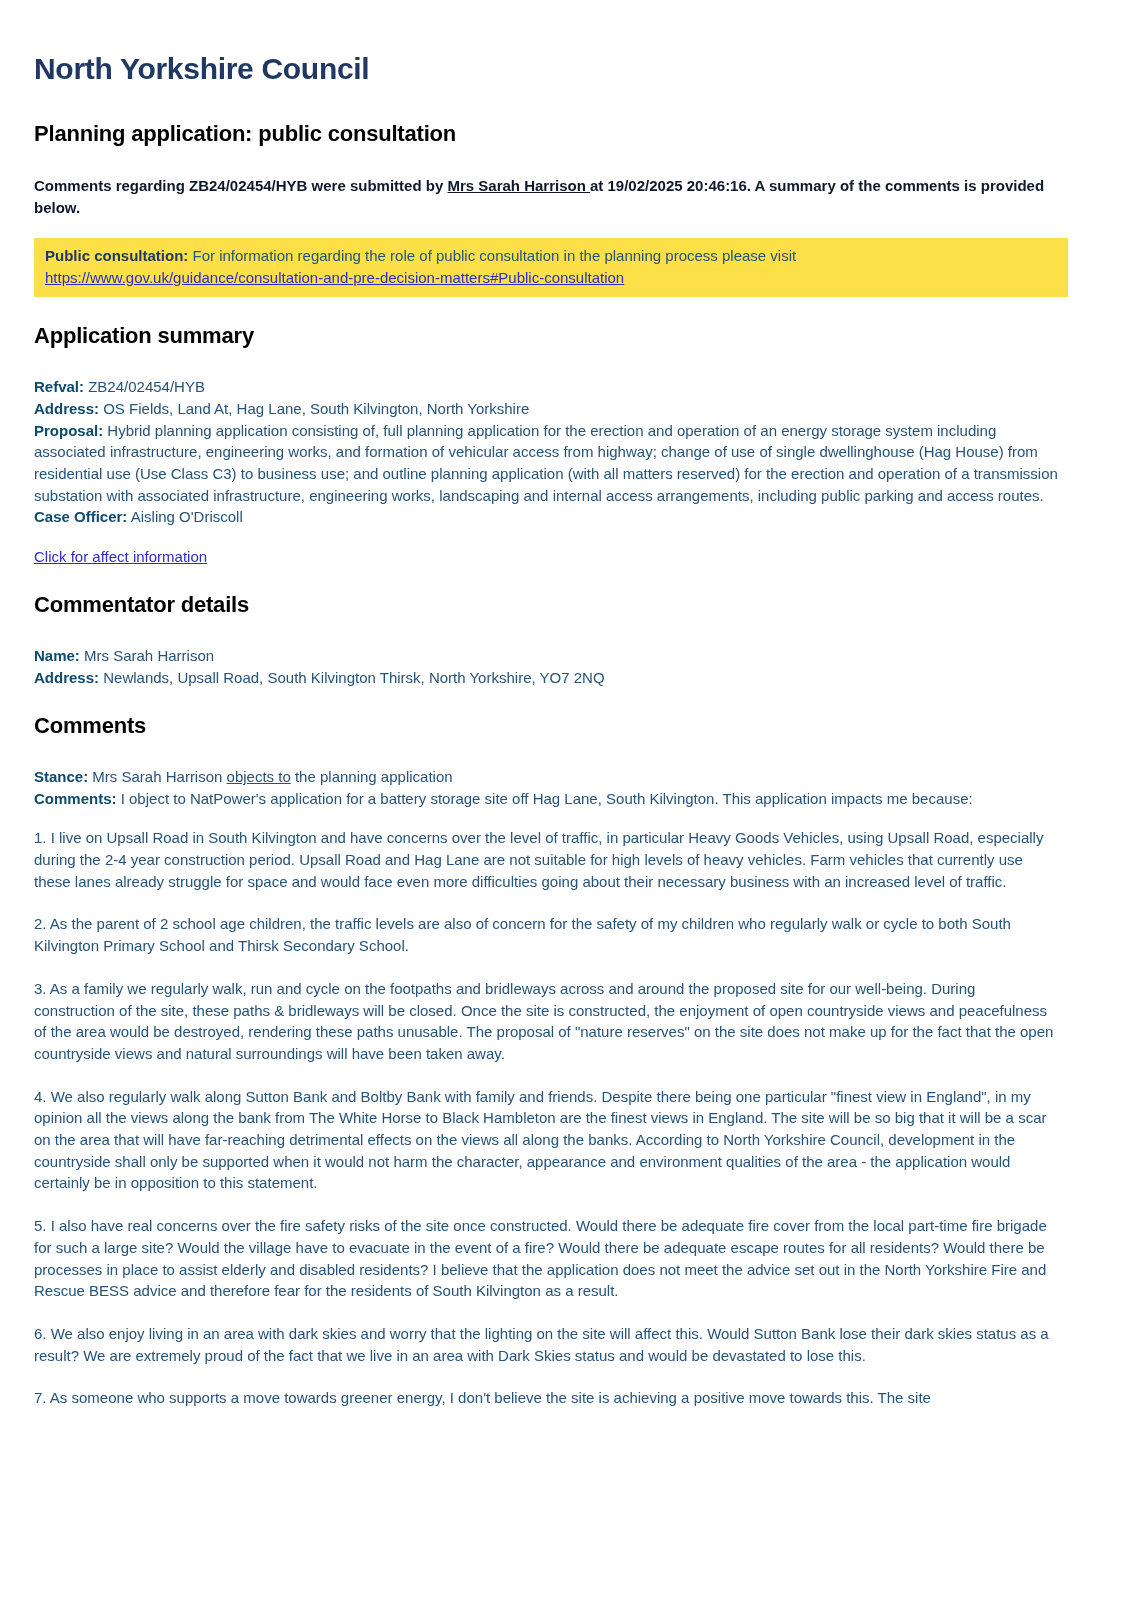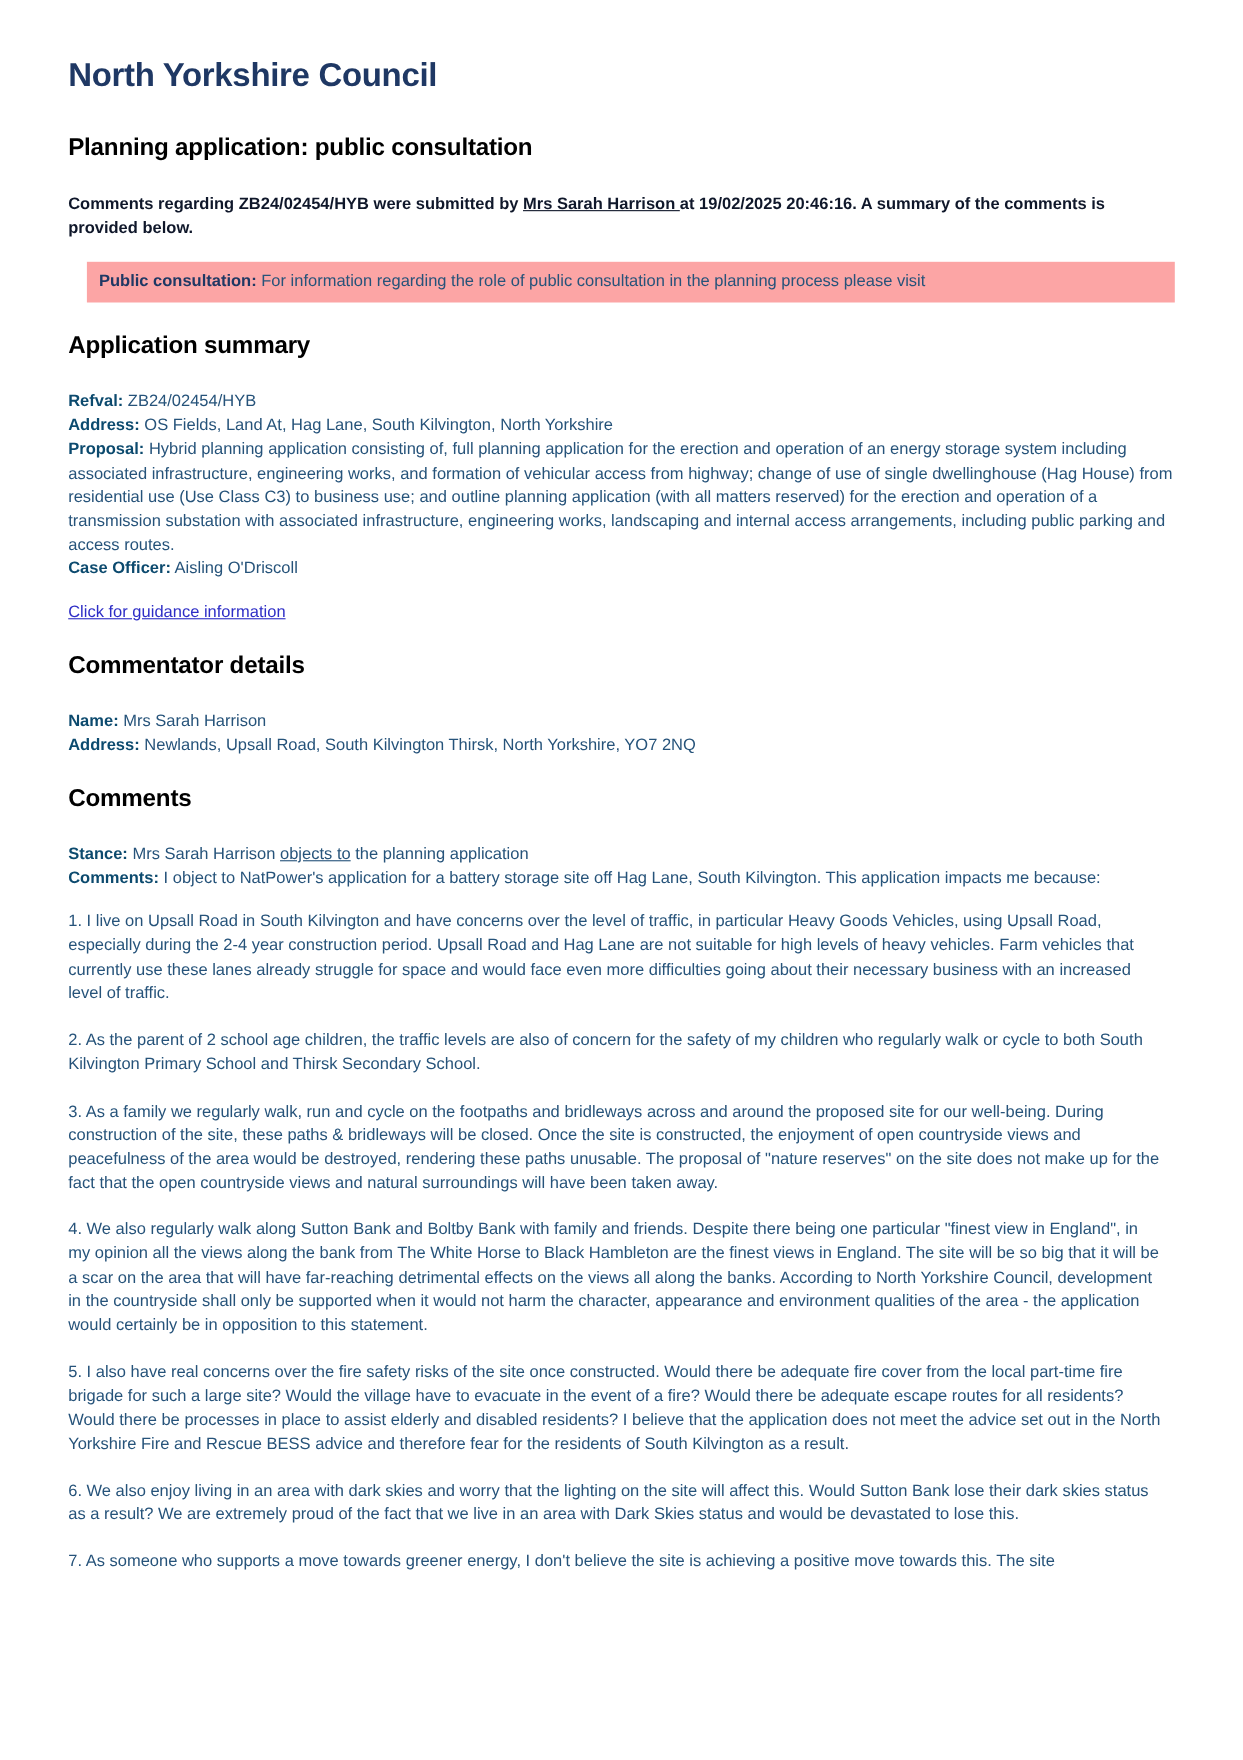--- a/index.html
+++ b/index.html
@@ -7,21 +7,21 @@
   body {
     width: 1130px;
     height: 1600px;
     overflow: hidden;
     background: #ffffff;
     font-family: "Liberation Sans", "DejaVu Sans", sans-serif;
   }
   .page {
     width: 1130px;
     height: 1600px;
-    padding: 52px 62px 0 62px;
+    padding: 52px 62px 0 34px;
     color: #26537a;
   }
   h1.doc-title {
     font-size: 30px;
     line-height: 1.15;
     color: #1f3864;
     margin: 0 0 34px 0;
     letter-spacing: -0.3px;
     font-weight: bold;
   }
@@ -36,25 +36,25 @@
   h2.subtitle { margin: 0 0 28px 0; }
   h2.section-h { margin: 0 0 27px 0; }
   .intro {
     font-size: 15px;
     line-height: 21.7px;
     font-weight: bold;
     color: #0f172a;
     margin: 0 0 20px 0;
   }
   .notice {
-    background: #fca5a5;
+    background: #fde047;
     padding: 7px 11px 8px 11px;
     font-size: 15px;
     line-height: 21.7px;
-    margin: 0 0 26px 17px;
+    margin: 0 0 26px 0;
   }
   .notice strong { color: #1f3864; }
   .block {
     font-size: 15px;
     line-height: 21.7px;
     margin: 0 0 18px 0;
   }
   .block.gap-b { margin-bottom: 24px; }
   .block.gap-s { }
   .line { margin: 0; }
@@ -82,32 +82,33 @@
 <div class="page">
 
   <h1 class="doc-title">North Yorkshire Council</h1>
 
   <h2 class="subtitle">Planning application: public consultation</h2>
 
   <p class="intro"><span>Comments regarding ZB24/02454/HYB were submitted by </span><span class="u">Mrs Sarah Harrison </span><span>at 19/02/2025 20:46:16. A summary of the comments is provided below.</span></p>
 
   <div class="notice">
     <strong>Public consultation:</strong><span> For information regarding the role of public consultation in the planning process please visit</span><br>
+    <a class="link" href="#">https://www.gov.uk/guidance/consultation-and-pre-decision-matters#Public-consultation</a>
   </div>
 
   <h2 class="section-h">Application summary</h2>
 
   <div class="block">
     <p class="line"><strong class="lbl">Refval:</strong> <span>ZB24/02454/HYB</span></p>
     <p class="line"><strong class="lbl">Address:</strong> <span>OS Fields, Land At, Hag Lane, South Kilvington, North Yorkshire</span></p>
     <p class="line"><strong class="lbl">Proposal:</strong> <span>Hybrid planning application consisting of, full planning application for the erection and operation of an energy storage system including associated infrastructure, engineering works, and formation of vehicular access from highway; change of use of single dwellinghouse (Hag House) from residential use (Use Class C3) to business use; and outline planning application (with all matters reserved) for the erection and operation of a transmission substation with associated infrastructure, engineering works, landscaping and internal access arrangements, including public parking and access routes.</span></p>
     <p class="line"><strong class="lbl">Case Officer:</strong> <span>Aisling O'Driscoll</span></p>
   </div>
 
-  <p class="linkline"><a class="link" href="#">Click for guidance information</a></p>
+  <p class="linkline"><a class="link" href="#">Click for affect information</a></p>
 
   <h2 class="section-h">Commentator details</h2>
 
   <div class="block gap-b">
     <p class="line"><strong class="lbl">Name:</strong> <span>Mrs Sarah Harrison</span></p>
     <p class="line"><strong class="lbl">Address:</strong> <span>Newlands, Upsall Road, South Kilvington Thirsk, North Yorkshire, YO7 2NQ</span></p>
   </div>
 
   <h2 class="section-h">Comments</h2>
 

